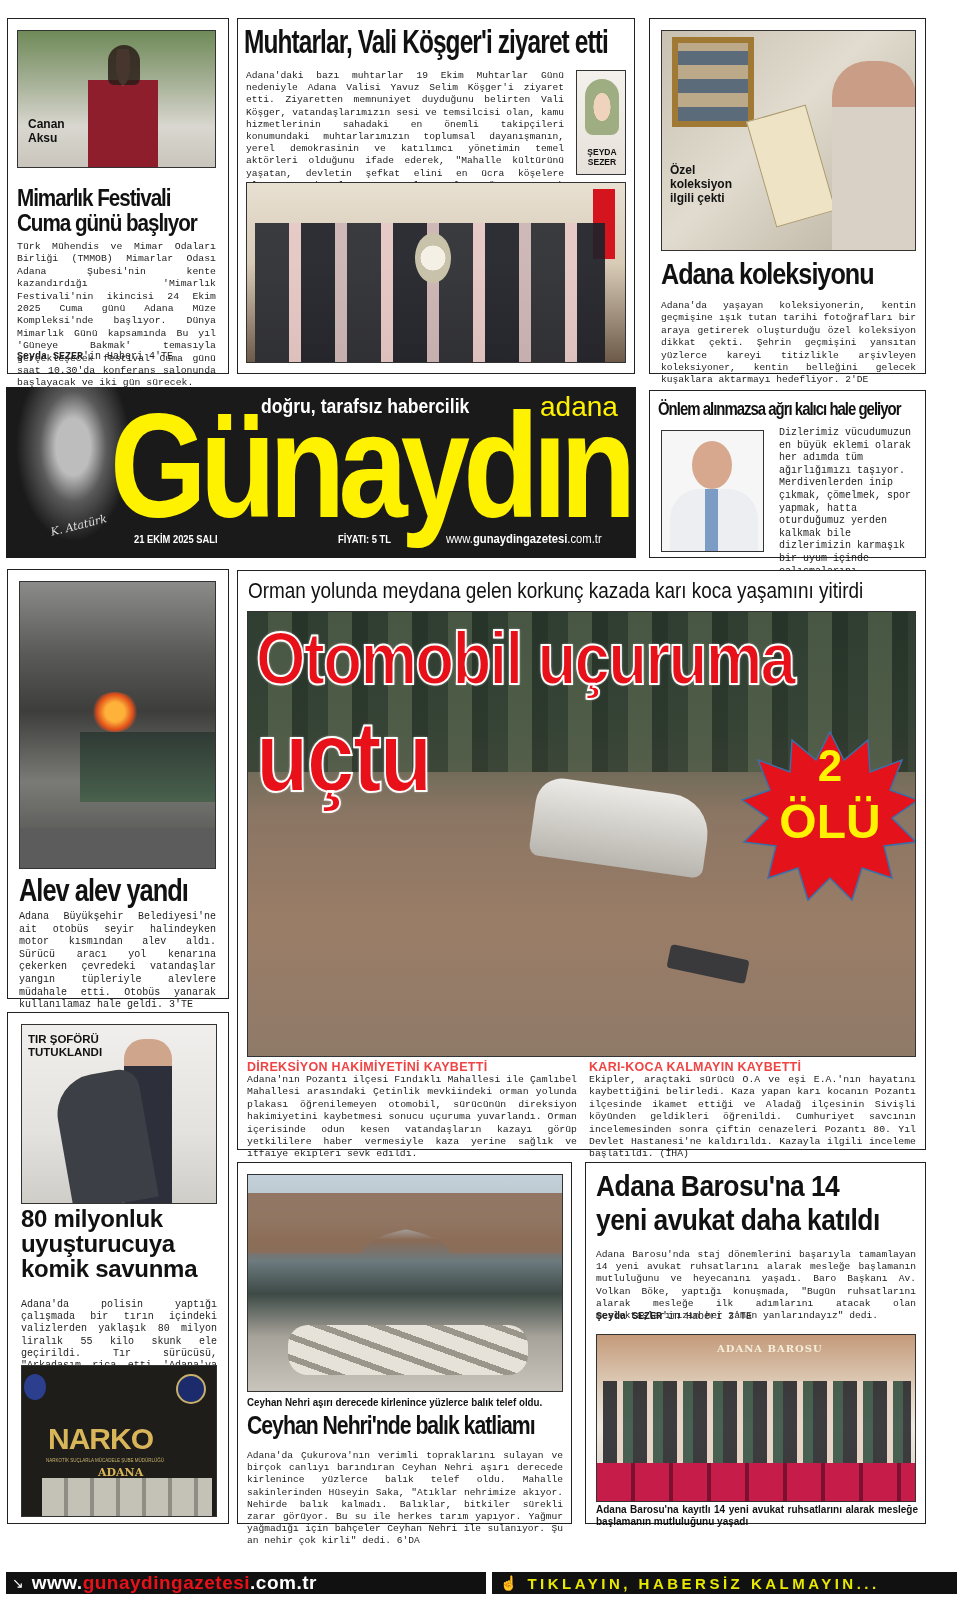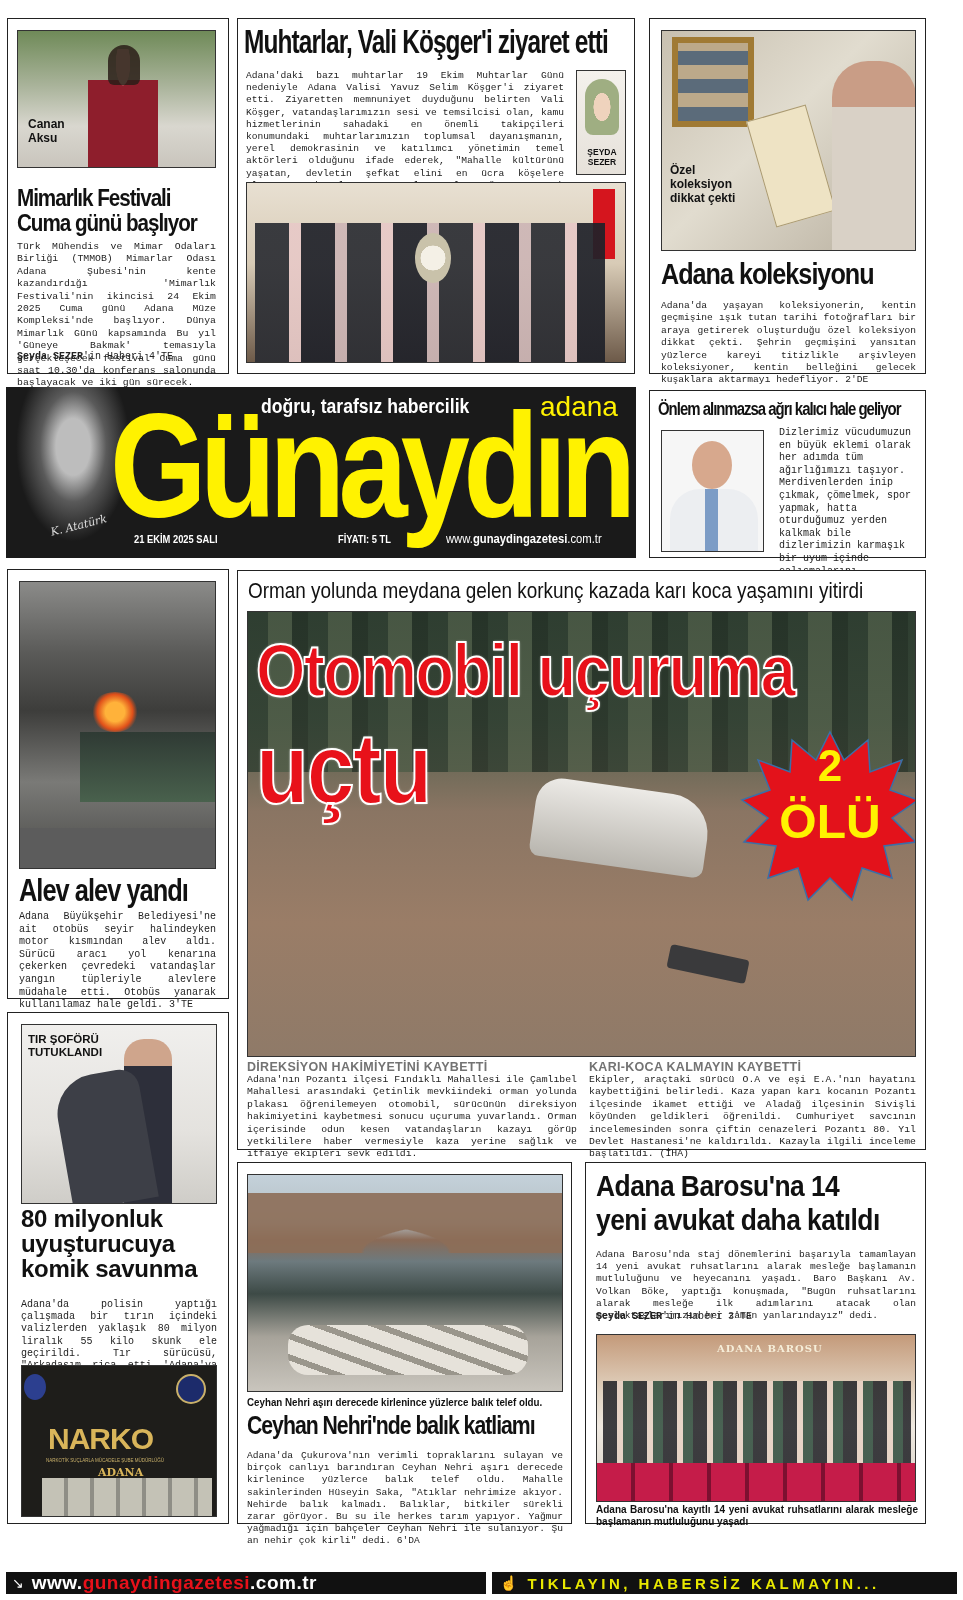--- a/index.html
+++ b/index.html
@@ -4,21 +4,21 @@
 <style>
   * { box-sizing: border-box; margin: 0; padding: 0; }
   html, body { width: 963px; height: 1600px; background: #ffffff; overflow: hidden; }
   body { font-family: "Liberation Sans", sans-serif; color: #111; position: relative; }
   .box { position: absolute; border: 1.5px solid #222; background: #fff; }
   .photo { position: absolute; border: 1px solid #333; overflow: hidden; }
   .cond { font-family: "Liberation Sans", sans-serif; font-weight: bold; letter-spacing: -1.2px; transform-origin: left top; white-space: nowrap; }
   .body-text { font-size: 10px; line-height: 12.5px; text-align: justify; color: #222; font-family: Liberation Mono, monospace; }
   .byline b { font-weight: bold; }
   .overlay-label { position: absolute; font-weight: bold; font-size: 12px; line-height: 14px; color: #111; }
-  .redhead { color: #737373; font-weight: 900; font-size: 12.5px; letter-spacing: 0.3px; }
+  .redhead { color: #ef4444; font-weight: 900; font-size: 12.5px; letter-spacing: 0.3px; }
 </style>
 </head>
 <body>
 
 <div class="box" style="left:7px; top:18px; width:222px; height:356px;">
   <div class="photo" style="left:9px; top:11px; width:199px; height:138px; background: linear-gradient(180deg,#6f8a58 0%,#a9b39a 40%,#d9d7cf 70%,#c9c5bd 100%);">
     <div style="position:absolute; left:70px; top:18px; width:70px; height:120px; background: radial-gradient(ellipse at 50% 12%, #e5c2a8 0 14%, transparent 15%), linear-gradient(180deg, transparent 0 26%, #8e1e2c 26% 100%); border-radius: 30px 30px 0 0;"></div>
     <div style="position:absolute; left:90px; top:14px; width:32px; height:40px; background:#2a1d18; border-radius:16px 16px 6px 6px; opacity:.85;"></div>
     <div class="overlay-label" style="left:10px; top:86px;">
       <div>Canan</div>
@@ -53,21 +53,21 @@
 </div>
 
 <div class="box" style="left:649px; top:18px; width:277px; height:356px;">
   <div class="photo" style="left:11px; top:11px; width:255px; height:221px; background: linear-gradient(135deg,#c8c0b0 0%,#e1dccf 45%,#b6ad9c 100%);">
     <div style="position:absolute; left:10px; top:6px; width:82px; height:90px; border:6px solid #a07a34; background: repeating-linear-gradient(0deg,#5b6b7a 0 14px,#bca98a 14px 28px);"></div>
     <div style="position:absolute; left:98px; top:80px; width:62px; height:110px; background:#eee3c4; border:1px solid #a99972; transform:rotate(-16deg);"></div>
     <div style="position:absolute; left:170px; top:30px; width:84px; height:191px; background: linear-gradient(180deg,#c99d86 0 24%,#d9d1c6 24% 100%); border-radius:36px 36px 0 0;"></div>
     <div class="overlay-label" style="left:8px; top:132px; font-size:12px; line-height:14px;">
       <div>Özel</div>
       <div>koleksiyon</div>
-      <div>dikkat çekti</div>
+      <div>ilgili çekti</div>
     </div>
   </div>
   <div class="cond" style="position:absolute; left:11px; top:238px; font-size:30px; line-height:34px; transform:scaleX(0.84);">Adana koleksiyonu</div>
   <p class="body-text" style="position:absolute; left:11px; top:281px; width:255px; font-size:9.6px; line-height:12.4px;">Adana'da yaşayan koleksiyonerin, kentin geçmişine ışık tutan tarihi fotoğrafları bir araya getirerek oluşturduğu özel koleksiyon dikkat çekti. Şehrin geçmişini yansıtan yüzlerce kareyi titizlikle arşivleyen koleksiyoner, kentin belleğini gelecek kuşaklara aktarmayı hedefliyor. 2'DE</p>
 </div>
 
 <div style="position:absolute; left:6px; top:387px; width:630px; height:171px; background:#1a1a1a; overflow:hidden;">
   <div style="position:absolute; left:0; top:0; width:122px; height:171px; background: radial-gradient(ellipse at 55% 35%, #bdbdbd 0 18%, #5a5a5a 35%, #1a1a1a 60%);">
     <div style="position:absolute; left:44px; top:132px; color:#ddd; font-family:'DejaVu Serif',serif; font-style:italic; font-size:11px; transform:rotate(-14deg);">K. Atatürk</div>
   </div>
@@ -99,21 +99,21 @@
   <div class="cond" style="position:absolute; left:11px; top:303px; font-size:31px; line-height:35px; transform:scaleX(0.82);">Alev alev yandı</div>
   <p class="body-text" style="position:absolute; left:11px; top:341px; width:197px; font-size:10px; line-height:12.6px;">Adana Büyükşehir Belediyesi'ne ait otobüs seyir halindeyken motor kısmından alev aldı. Sürücü aracı yol kenarına çekerken çevredeki vatandaşlar yangın tüpleriyle alevlere müdahale etti. Otobüs yanarak kullanılamaz hale geldi. 3'TE</p>
 </div>
 
 <div class="box" style="left:237px; top:570px; width:689px; height:580px;">
   <div style="position:absolute; left:10px; top:7px; font-size:22px; line-height:26px; color:#111; white-space:nowrap; transform:scaleX(0.86); transform-origin:left top;">Orman yolunda meydana gelen korkunç kazada karı koca yaşamını yitirdi</div>
   <div class="photo" style="left:9px; top:40px; width:669px; height:446px; background: linear-gradient(180deg,#3c4a3c 0%,#56604e 25%,#8a7563 45%,#9a7d67 70%,#8f7a68 100%);">
     <div style="position:absolute; left:0; top:0; width:669px; height:160px; background: repeating-linear-gradient(90deg,#2a3a2d 0 20px,#4b5a45 20px 44px,#1f2c22 44px 60px); opacity:.75;"></div>
     <div style="position:absolute; left:285px; top:175px; width:175px; height:80px; background: linear-gradient(180deg,#eceae6,#b8b5ae); border-radius:26px 40px 10px 10px; transform:rotate(8deg);"></div>
     <div style="position:absolute; left:420px; top:340px; width:80px; height:24px; background:#3a3a3c; transform:rotate(12deg); border-radius:4px;"></div>
-    <div style="position:absolute; left:8px; top:4px; color:#e8111a; font-weight:bold; font-family:'Liberation Sans',sans-serif; -webkit-text-stroke:2px #ffffff; text-shadow:0 0 3px #fff;margin-top:12px;">
+    <div style="position:absolute; left:8px; top:4px; color:#e8111a; font-weight:bold; font-family:'Liberation Sans',sans-serif; -webkit-text-stroke:2px #ffffff; text-shadow:0 0 3px #fff;">
       <div style="font-size:74px; line-height:86px; letter-spacing:-2px; white-space:nowrap; transform:scaleX(0.86); transform-origin:left top;">Otomobil uçuruma</div>
       <div style="font-size:100px; line-height:108px; letter-spacing:-2px; white-space:nowrap; transform:scaleX(0.86); transform-origin:left top;">uçtu</div>
     </div>
     <div style="position:absolute; left:492px; top:118px; width:180px; height:174px;">
       <svg width="180" height="174" viewBox="0 0 180 174" style="position:absolute; left:0; top:0;">
         <polygon fill="#e3121b" stroke="#3a6fa8" stroke-width="1.5" points="90,2 104,30 128,10 130,42 162,30 150,60 178,70 152,88 176,112 144,116 152,148 122,138 112,170 90,148 68,170 58,138 28,148 36,116 4,112 28,88 2,70 30,60 18,30 50,42 52,10 76,30"></polygon>
       </svg>
       <div style="position:absolute; left:0; top:12px; width:180px; text-align:center; color:#fff200; font-weight:bold; font-size:44px; line-height:48px;">2</div>
       <div style="position:absolute; left:0; top:66px; width:180px; text-align:center; color:#fff200; font-weight:bold; font-size:48px; line-height:52px;">ÖLÜ</div>
     </div>

